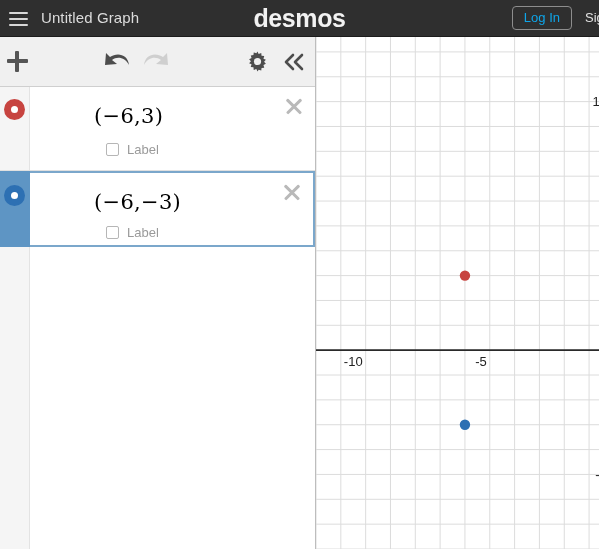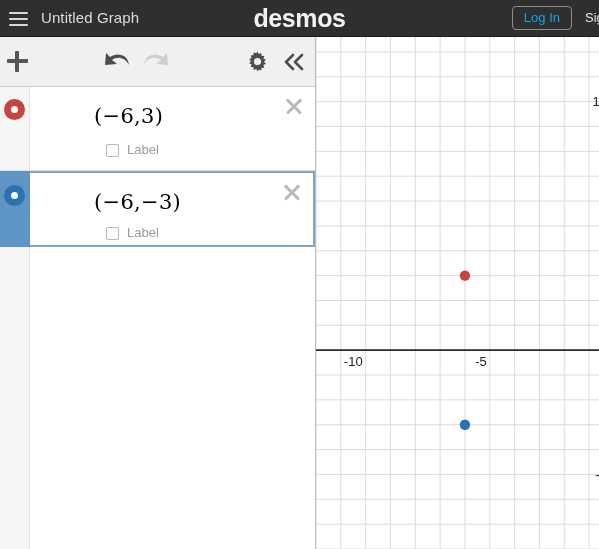--- a/index.html
+++ b/index.html
@@ -239,21 +239,21 @@
     font-size: 21px;
     color: #000000;
     white-space: nowrap;
     letter-spacing: 0.3px;
   }
 
   .label-row {
     position: absolute;
     left: 17px; top: 56px;
     display: flex;
-    align-items: flex-end;
+    align-items: flex-start;
     cursor: pointer;
     padding-left: 12px;
   }
   .expr-row-1 .label-row { top: 53px; }
 
   .chk {
     width: 13px; height: 13px;
     border: 1px solid #b6b6b6;
     border-radius: 2px;
     background: #ffffff;

